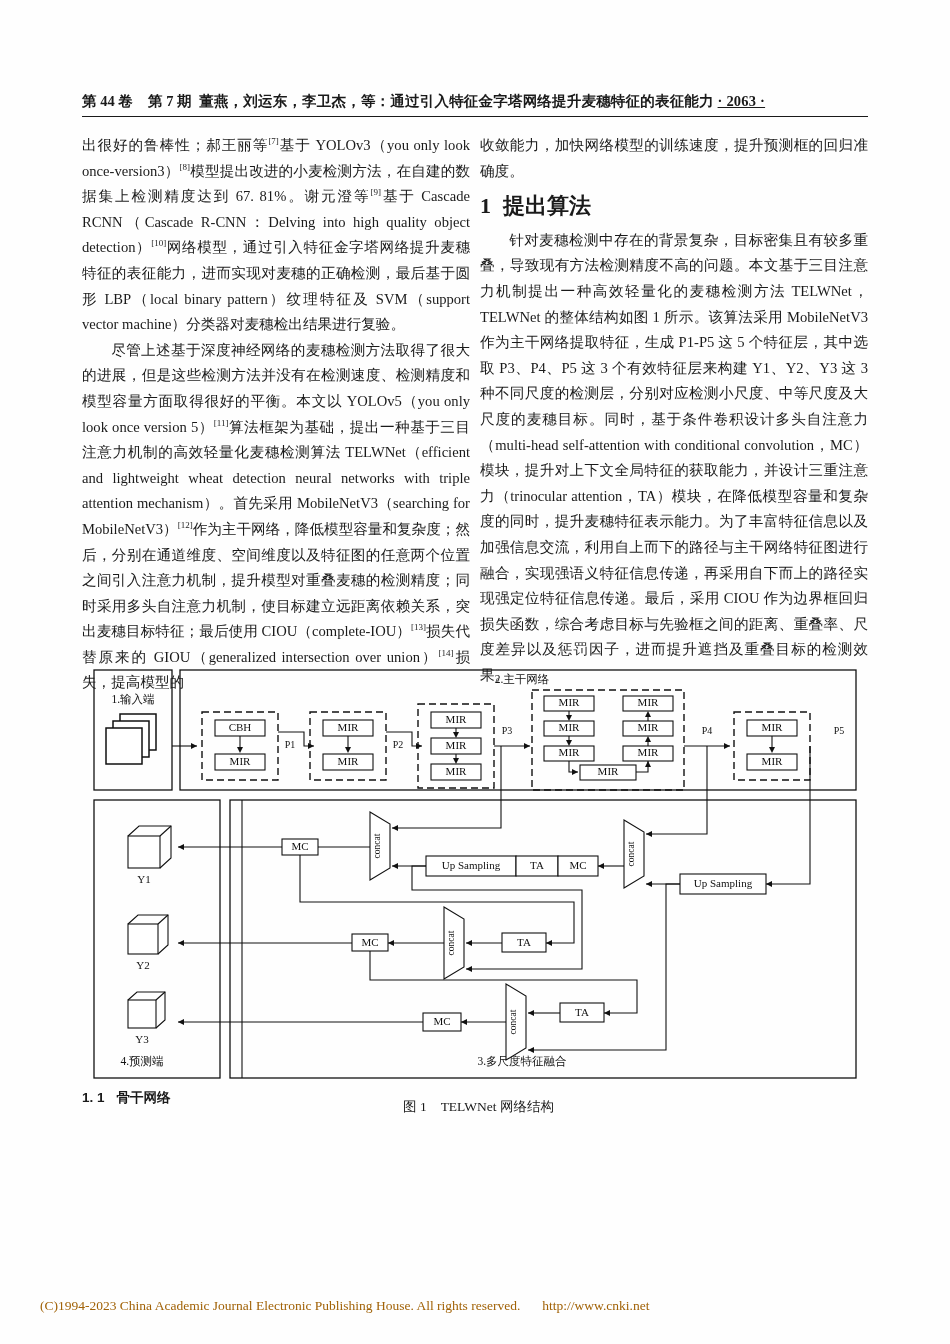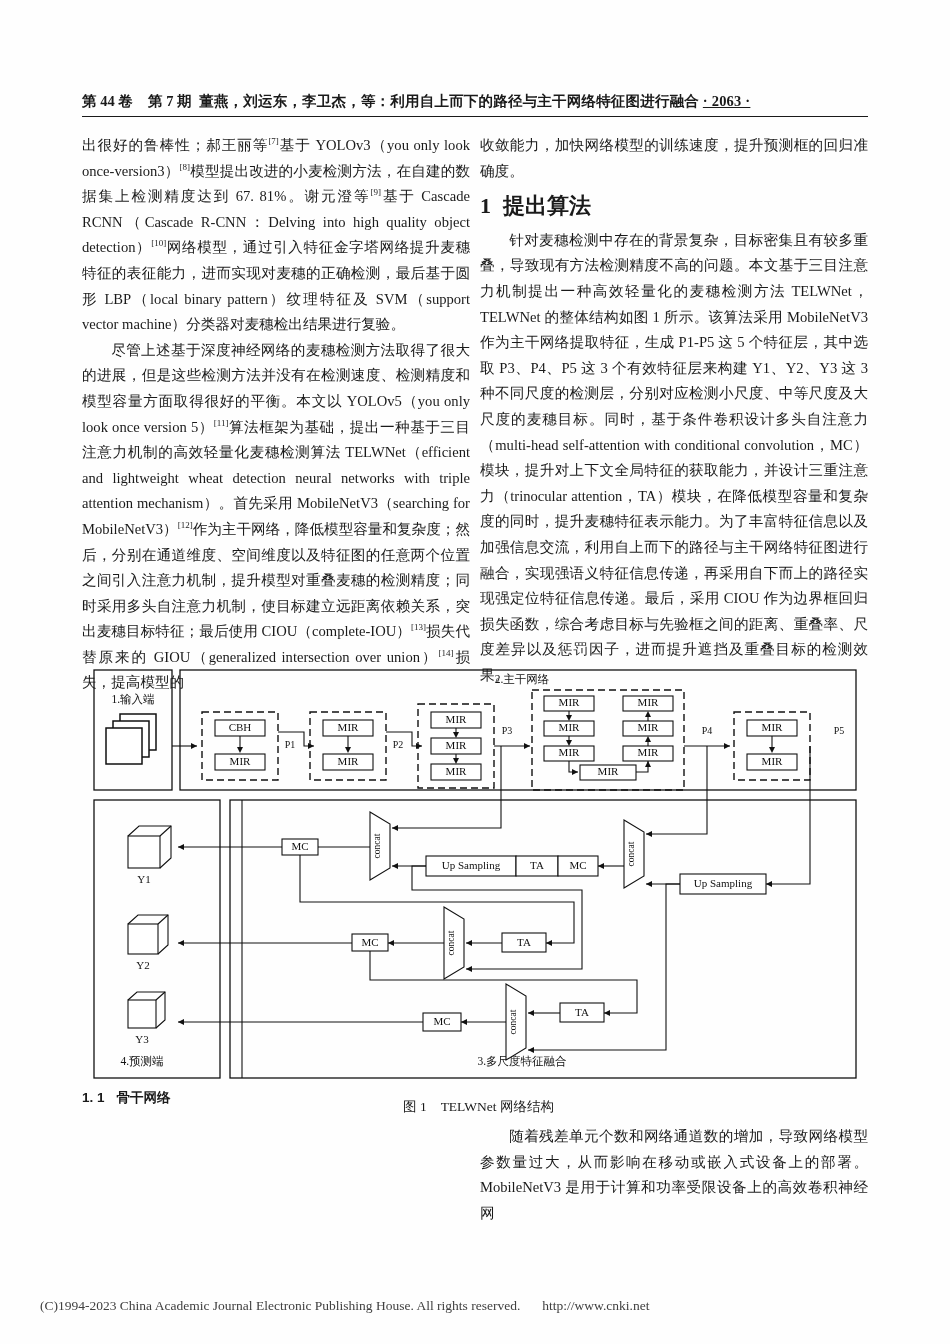--- a/index.html
+++ b/index.html
@@ -67,33 +67,33 @@
   .grp{fill:none;stroke:#111;stroke-width:1.3;}
   .ln{stroke:#111;stroke-width:1.1;fill:none;}
   .tx{font-family:"Liberation Serif","DejaVu Serif",serif;font-size:11px;fill:#111;text-anchor:middle;dominant-baseline:middle;}
   .tx-s{font-family:"Liberation Serif","DejaVu Serif",serif;font-size:10px;fill:#111;text-anchor:middle;dominant-baseline:middle;}
   .tx-cn{font-family:"Liberation Serif","DejaVu Serif",serif;font-size:11.5px;fill:#111;text-anchor:middle;dominant-baseline:middle;}
   .tx-vert{font-family:"Liberation Serif","DejaVu Serif",serif;font-size:9.5px;fill:#111;text-anchor:middle;dominant-baseline:middle;}
 
   
   .footer{
     position:absolute;left:40px;top:1298px;width:870px;
-    font-size:13.5px;color:#404040;white-space:nowrap;
+    font-size:13.5px;color:#a16207;white-space:nowrap;
   }
   .footer .url{margin-left:22px;}
 </style>
 </head>
 <body>
 
 <div class="page">
 
   <div class="runhead">
     <span class="vol">第 44 卷</span>&nbsp;&nbsp;&nbsp;
     <span class="vol">第 7 期</span>&nbsp;
-    <span class="authors">董燕，刘运东，李卫杰，等：</span><span class="title">利用自上而下的路径与主干网络特征图进行融合</span>&nbsp;<span class="pg">· 2063 ·</span>
+    <span class="authors">董燕，刘运东，李卫杰，等：</span><span class="title">通过引入特征金字塔网络提升麦穗特征的表征能力</span>&nbsp;<span class="pg">· 2063 ·</span>
   </div>
   <div class="rule"></div>
 
   <div class="col left" style="top:133px;height:530px;">
     <p><span>出很好的鲁棒性；郝王丽等</span><sup>[7]</sup><span>基于 YOLOv3（you only look once-version3）</span><sup>[8]</sup><span>模型提出改进的小麦检测方法，在自建的数据集上检测精度达到 67. 81%。谢元澄等</span><sup>[9]</sup><span>基于 Cascade RCNN（Cascade R-CNN：Delving into high quality object detection）</span><sup>[10]</sup><span>网络模型，通过引入特征金字塔网络提升麦穗特征的表征能力，进而实现对麦穗的正确检测，最后基于圆形 LBP（local binary pattern）纹理特征及 SVM（support vector machine）分类器对麦穗检出结果进行复验。</span></p>
     <p class="ind"><span>尽管上述基于深度神经网络的麦穗检测方法取得了很大的进展，但是这些检测方法并没有在检测速度、检测精度和模型容量方面取得很好的平衡。本文以 YOLOv5（you only look once version 5）</span><sup>[11]</sup><span>算法框架为基础，提出一种基于三目注意力机制的高效轻量化麦穗检测算法 TELWNet（efficient and lightweight wheat detection neural networks with triple attention mechanism）。首先采用 MobileNetV3（searching for MobileNetV3）</span><sup>[12]</sup><span>作为主干网络，降低模型容量和复杂度；然后，分别在通道维度、空间维度以及特征图的任意两个位置之间引入注意力机制，提升模型对重叠麦穗的检测精度；同时采用多头自注意力机制，使目标建立远距离依赖关系，突出麦穗目标特征；最后使用 CIOU（complete-IOU）</span><sup>[13]</sup><span>损失代替原来的 GIOU（generalized intersection over union）</span><sup>[14]</sup><span>损失，提高模型的</span></p>
   </div>
 
   <div class="col right" style="top:133px;height:530px;">
     <p><span>收敛能力，加快网络模型的训练速度，提升预测框的回归准确度。</span></p>
@@ -309,21 +309,18 @@
 
     <div class="figcap">
       <span class="fnum">图 1</span><span>TELWNet 网络结构</span>
     </div>
   </div>
 
   <div class="col left" style="top:1085px;height:130px;">
     <div class="subsect-h"><span class="num">1. 1</span><span>骨干网络</span></div>
   </div>
 
-  <div class="col right" style="top:1124px;height:140px;">
-    <p class="ind"><span>随着残差单元个数和网络通道数的增加，导致网络模型参数量过大，从而影响在移动或嵌入式设备上的部署。MobileNetV3 是用于计算和功率受限设备上的高效卷积神经网</span></p>
-  </div>
 
   <div class="footer">
     <span>(C)1994-2023 China Academic Journal Electronic Publishing House. All rights reserved.</span><span class="url">http://www.cnki.net</span>
   </div>
 
 </div>
 
 </body></html>

